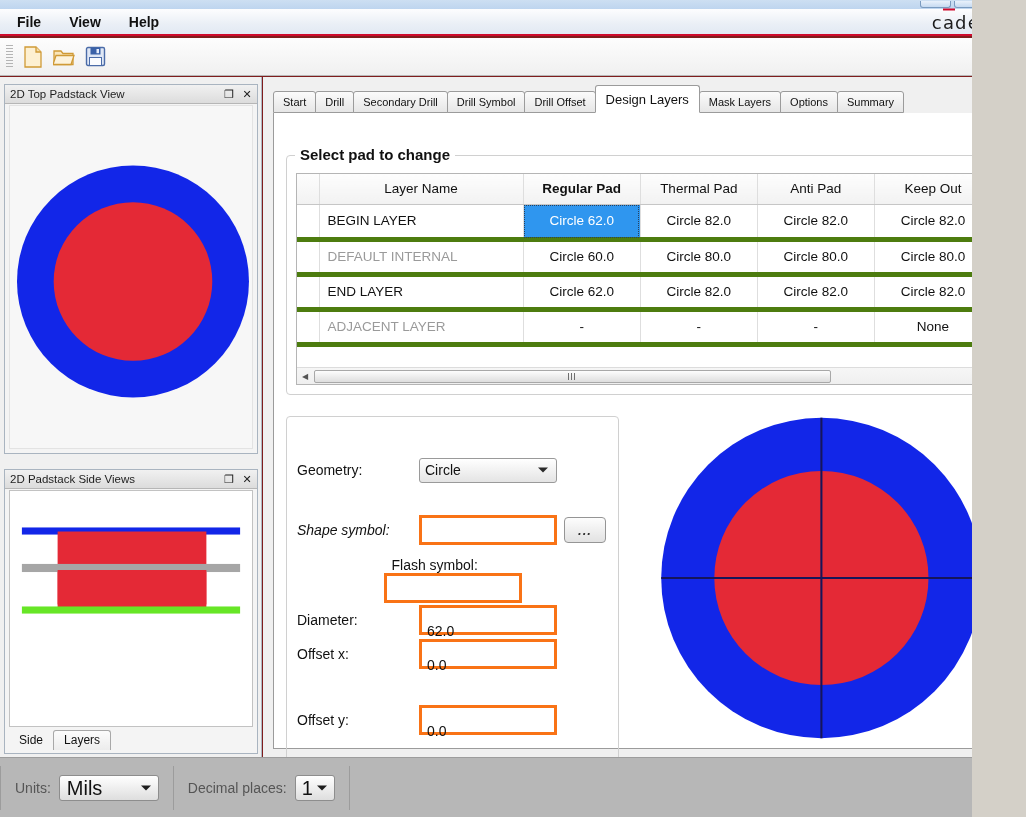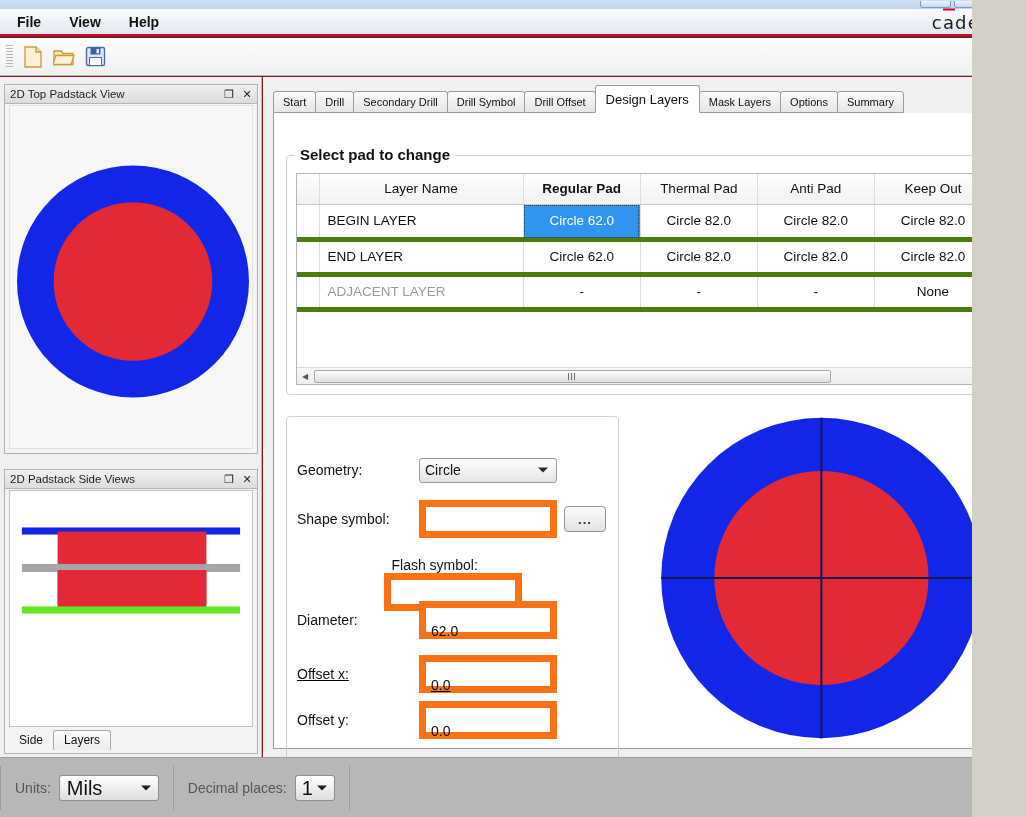--- a/index.html
+++ b/index.html
@@ -243,21 +243,21 @@
   
   .form-row {
     position: absolute; left: 10px; right: 10px; height: 26px;
     display: flex; align-items: center;
   }
   .form-row .lbl {
     width: 122px; font-size: 14px; color: #111;
   }
   .fld {
     width: 138px; height: 25px;
-    border: 7px solid #f97316; background: #fff;
+    border: 3px solid #f97316; background: #fff;
     font-size: 14px; color: #111;
     padding: 12px 5px; line-height: 23px;
     font-family: "Liberation Sans", sans-serif;
   }
   .combo {
     width: 138px; height: 25px;
     border: 1px solid #9a9a9a; border-radius: 3px;
     background: linear-gradient(#ffffff, #e4e4e4);
     font-size: 14px; color: #111;
     padding: 0 5px; line-height: 23px;
@@ -448,20 +448,28 @@
               <tr>
                 <td class="c0cell"></td>
                 <td class="name">BEGIN LAYER</td>
                 <td class="sel">Circle 62.0</td>
                 <td>Circle 82.0</td>
                 <td>Circle 82.0</td>
                 <td>Circle 82.0</td>
               </tr>
               <tr>
                 <td class="c0cell"></td>
+                <td class="name dim">DEFAULT INTERNAL</td>
+                <td>Circle 60.0</td>
+                <td>Circle 80.0</td>
+                <td>Circle 80.0</td>
+                <td>Circle 80.0</td>
+              </tr>
+              <tr>
+                <td class="c0cell"></td>
                 <td class="name">END LAYER</td>
                 <td>Circle 62.0</td>
                 <td>Circle 82.0</td>
                 <td>Circle 82.0</td>
                 <td>Circle 82.0</td>
               </tr>
               <tr>
                 <td class="c0cell"></td>
                 <td class="name dim">ADJACENT LAYER</td>
                 <td>-</td>
@@ -486,37 +494,37 @@
       <div class="groupbox gb-regular">
 
         <div class="form-row" style="top:40px;">
           <div class="lbl">Geometry:</div>
           <div class="combo">
             <span>Circle</span>
             <span class="caret"></span>
           </div>
         </div>
 
-        <div class="form-row" style="top:89px;">
+        <div class="form-row" style="top:100px;font-style:italic;">
           <div class="lbl">Shape symbol:</div>
           <div class="fld"></div>
           <div class="dots-btn">...</div>
         </div>
 
         <div class="form-row" style="top:140px;flex-direction:column;">
           <div class="lbl">Flash symbol:</div>
           <div class="fld"></div>
         </div>
 
         <div class="form-row" style="top:190px;">
           <div class="lbl">Diameter:</div>
           <div class="fld">62.0</div>
         </div>
 
-        <div class="form-row" style="top:244px;text-decoration:underline;">
+        <div class="form-row" style="top:224px;">
           <div class="lbl">Offset x:</div>
           <div class="fld">0.0</div>
         </div>
 
         <div class="form-row" style="top:290px;">
           <div class="lbl">Offset y:</div>
           <div class="fld">0.0</div>
         </div>
       </div>
 

